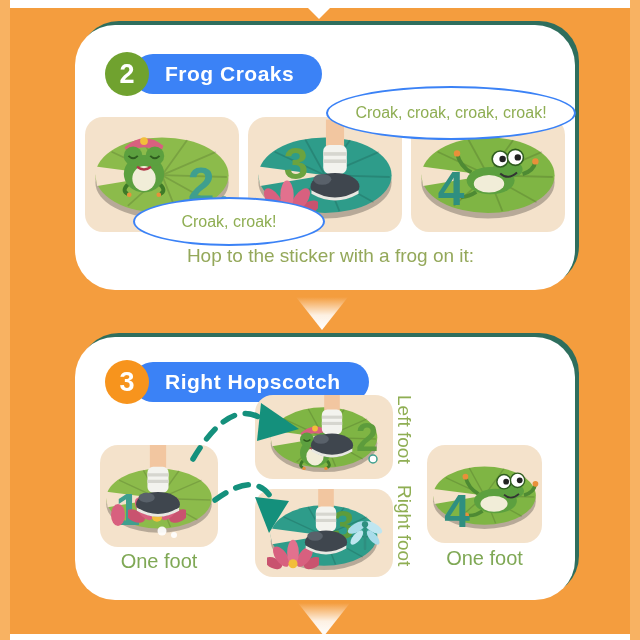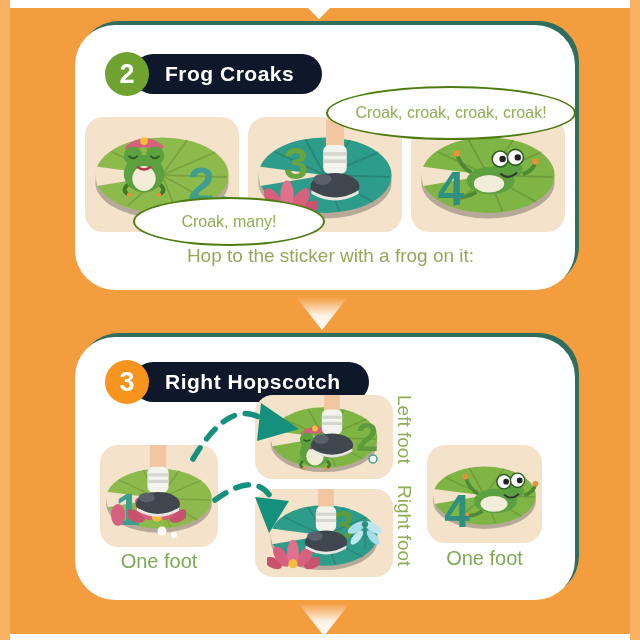--- a/index.html
+++ b/index.html
@@ -21,25 +21,25 @@
         box-shadow:4px -4px 0 0 #2E6E5D;z-index:1;}
   #card-step2{top:25px;height:265px;}
   #card-step3{top:337px;height:263px;}
 
   .card-header{position:absolute;display:flex;align-items:center;}
   #card-step2 .card-header{left:30px;top:27px;}
   #card-step3 .card-header{left:30px;top:23px;}
   .step-badge{width:44px;height:44px;border-radius:50%;color:#fff;font-size:27px;font-weight:bold;
         display:flex;align-items:center;justify-content:center;z-index:2;}
   .badge-green{background:#70A22F;} .badge-orange{background:#F7941D;}
-  .title-pill{height:40px;border-radius:21px;background:#0f172a;color:#fff;font-size:21px;
+  .title-pill{height:40px;border-radius:21px;background:#3b82f6;color:#fff;font-size:21px;
         font-weight:bold;letter-spacing:.5px;display:inline-flex;align-items:center;
         padding:0 28px 0 32px;margin-left:-16px;}
 
-  .bubble{position:absolute;background:#fff;border:2px solid #4d7c0f;border-radius:50%;
+  .bubble{position:absolute;background:#fff;border:2px solid #3b82f6;border-radius:50%;
         color:#8FAE53;display:flex;align-items:center;justify-content:center;
         font-size:16px;z-index:4;text-align:center;}
   #bubble-top{left:251px;top:61px;width:246px;height:50px;}
   #bubble-bottom{left:58px;top:172px;width:188px;height:45px;}
 
   .tile{background:#F4E2CB;border-radius:18px;position:absolute;}
   .tile svg{display:block;width:100%;height:100%;}
   #tiles-row-step2{position:absolute;left:10px;top:92px;width:480px;height:115px;
         display:flex;gap:9px;z-index:1;}
   #tiles-row-step2 .tile{position:relative;width:154px;height:115px;}
@@ -173,21 +173,21 @@
     </div>
     <div class="tile">
       <svg viewBox="0 0 154 115">
         <use href="#sym-pad" x="5" y="14" width="144" height="92" style="color:#7FB544"></use>
         <use href="#sym-frog-lie" x="26" y="30" width="104" height="56"></use>
         <text class="pad-num" x="40" y="88" font-size="48" text-anchor="middle" fill="#2F8F80">4</text>
       </svg>
     </div>
   </div>
 
-  <div class="bubble" id="bubble-bottom">Croak, many!</div>
+  <div class="bubble" id="bubble-bottom">Croak, croak!</div>
 
   <div class="caption">
     <div>Hop to the sticker with a frog on it:</div>
   </div>
 </div>
 
 <div class="soft-arrow" id="mid-arrow"></div>
 
 <div class="card" id="card-step3">
   <div class="card-header">

